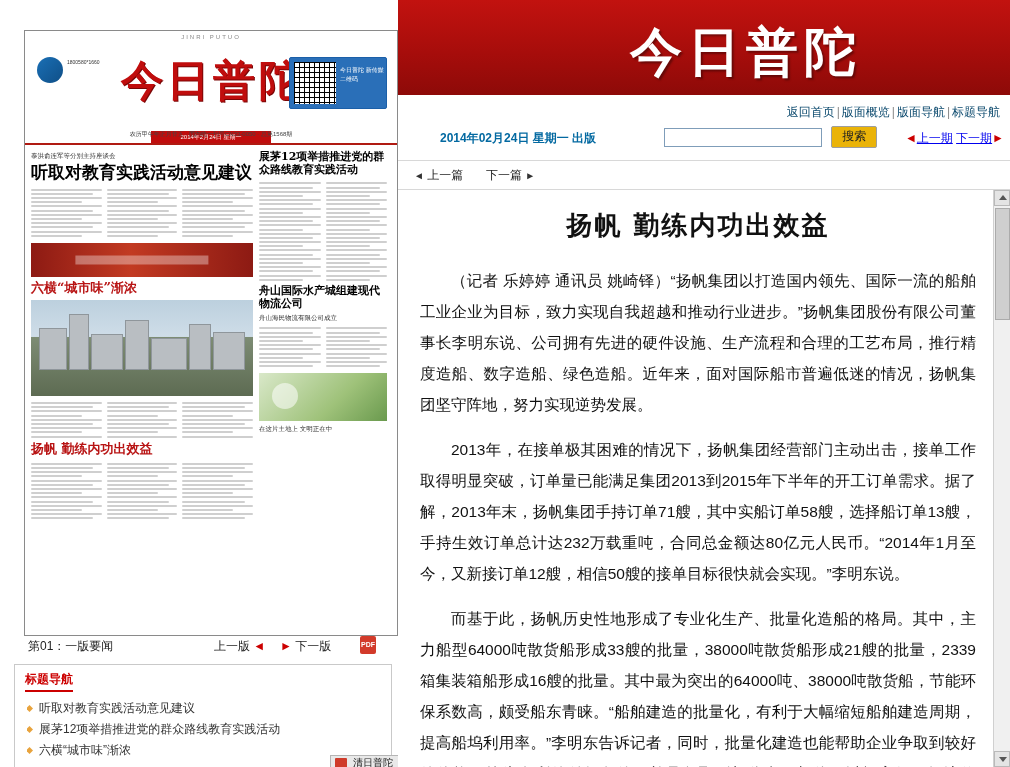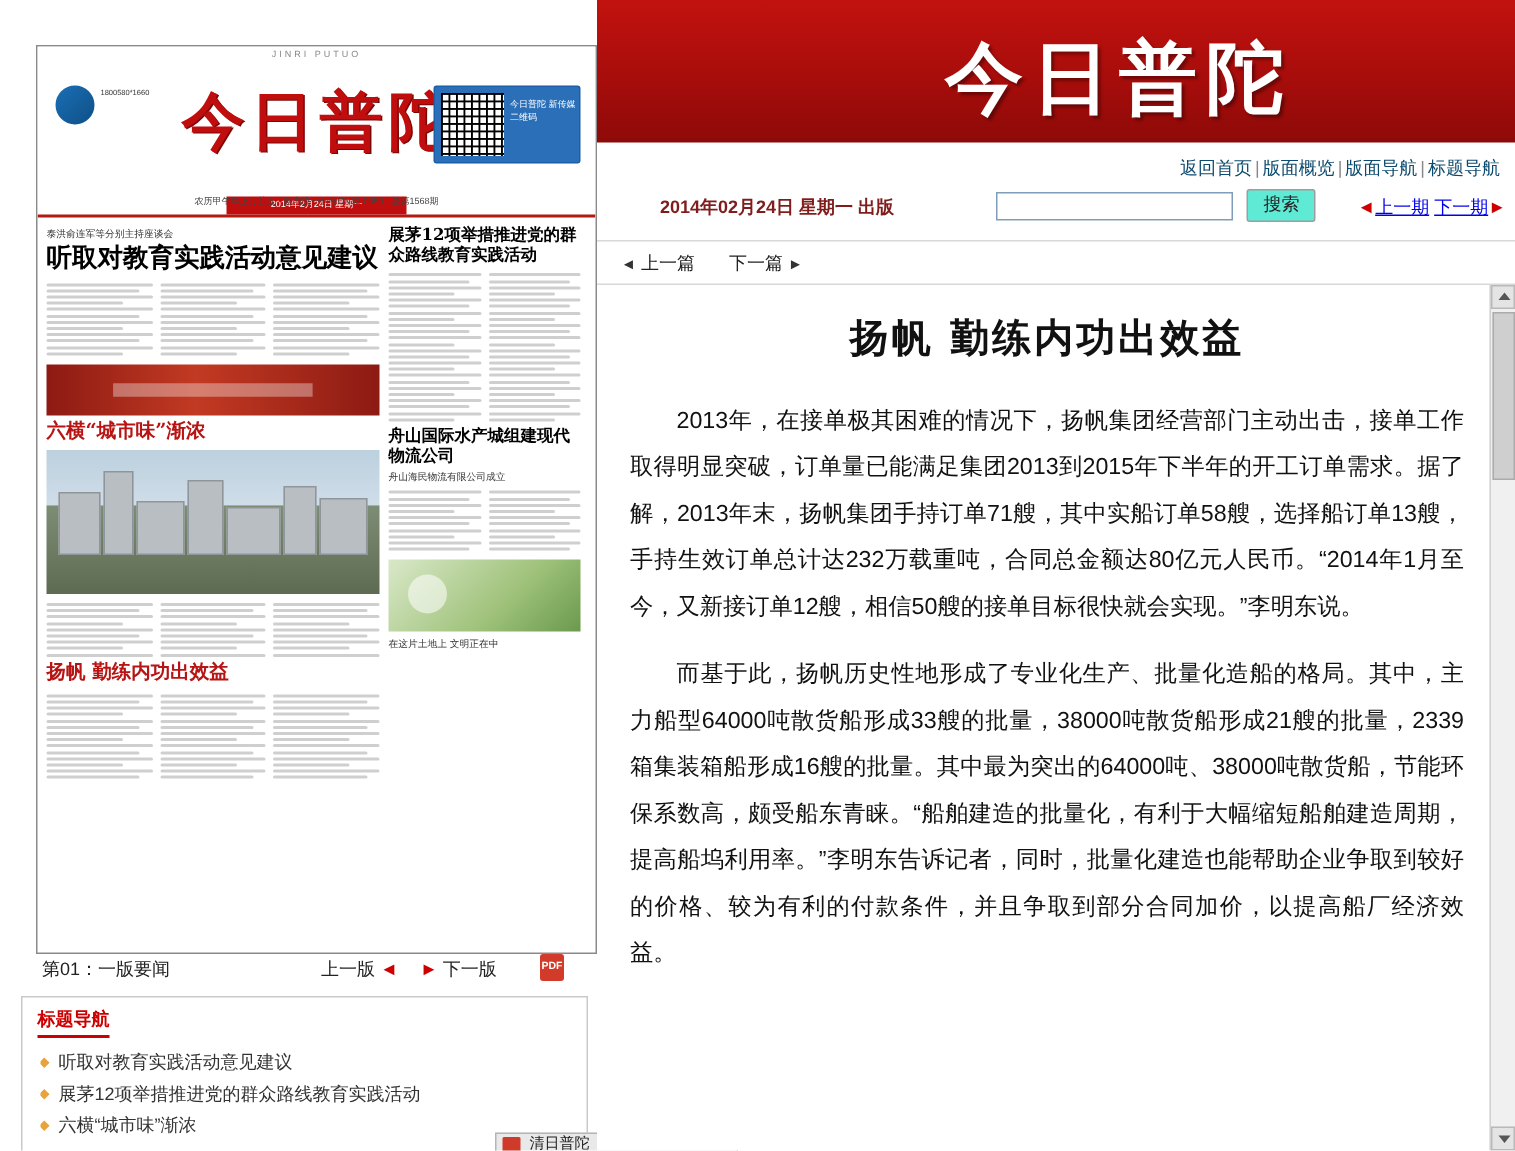--- a/index.html
+++ b/index.html
@@ -170,29 +170,29 @@
   }
   .rlinks{
     position:absolute;right:8px;top:104px;font-size:12px;color:#222;
   }
   .rlinks a{color:#0c4a6e;text-decoration:none;margin:0 2px;}
   .rlinks .sep{color:#888;}
 
   .rbar{
     position:absolute;left:0;top:126px;width:612px;height:26px;
   }
-  .rbar .rdate{position:absolute;left:42px;top:4px;font-size:12px;font-weight:bold;color:#7f1d1d;}
+  .rbar .rdate{position:absolute;left:42px;top:4px;font-size:12px;font-weight:bold;color:#0369a1;}
   .rbar .searchwrap{position:absolute;left:266px;top:0;}
   .rbar input.search{
     width:150px;height:17px;border:1px solid #7f9db9;background:#fff;
     font-size:12px;padding:0 3px;vertical-align:middle;
   }
   .rbar .searchbtn{
     display:inline-block;margin-left:6px;width:44px;height:20px;line-height:19px;
-    text-align:center;font-size:12px;background:#5eead4;border:1px solid #9e9e9e;
+    text-align:center;font-size:12px;background:#eab308;border:1px solid #9e9e9e;
     border-radius:2px;vertical-align:middle;cursor:pointer;
   }
   .rbar .issuenav{position:absolute;right:6px;top:4px;font-size:12px;color:#222;}
   .rbar .issuenav .ar{color:#c00;}
 
   .rtoolbar{
     position:absolute;left:0;top:160px;width:612px;height:28px;
     border-top:1px solid #d8d8d8;border-bottom:1px solid #d8d8d8;background:#fff;
   }
   .rtoolbar .prev{position:absolute;left:16px;top:6px;font-size:12px;}
@@ -571,20 +571,21 @@
         <span>上一篇</span>
       </span>
       <span class="next">
         <span>下一篇</span>
         <span class="tri">►</span>
       </span>
     </div>
 
     <div class="article">
       <div class="art-title">扬帆  勤练内功出效益</div>
+      <p class="art-p">（记者 乐婷婷 通讯员 姚崎铎）“扬帆集团以打造国内领先、国际一流的船舶工业企业为目标，致力实现自我超越和推动行业进步。”扬帆集团股份有限公司董事长李明东说、公司拥有先进的硬件设施、生产流程和合理的工艺布局，推行精度造船、数字造船、绿色造船。近年来，面对国际船市普遍低迷的情况，扬帆集团坚守阵地，努力实现逆势发展。</p>
       <p class="art-p">2013年，在接单极其困难的情况下，扬帆集团经营部门主动出击，接单工作取得明显突破，订单量已能满足集团2013到2015年下半年的开工订单需求。据了解，2013年末，扬帆集团手持订单71艘，其中实船订单58艘，选择船订单13艘，手持生效订单总计达232万载重吨，合同总金额达80亿元人民币。“2014年1月至今，又新接订单12艘，相信50艘的接单目标很快就会实现。”李明东说。</p>
       <p class="art-p">而基于此，扬帆历史性地形成了专业化生产、批量化造船的格局。其中，主力船型64000吨散货船形成33艘的批量，38000吨散货船形成21艘的批量，2339箱集装箱船形成16艘的批量。其中最为突出的64000吨、38000吨散货船，节能环保系数高，颇受船东青睐。“船舶建造的批量化，有利于大幅缩短船舶建造周期，提高船坞利用率。”李明东告诉记者，同时，批量化建造也能帮助企业争取到较好的价格、较为有利的付款条件，并且争取到部分合同加价，以提高船厂经济效益。</p>
 
     </div>
 
     <div class="vscroll">
       <div class="sb-up"></div>
       <div class="sb-thumb"></div>
       <div class="sb-dn"></div>
     </div>

